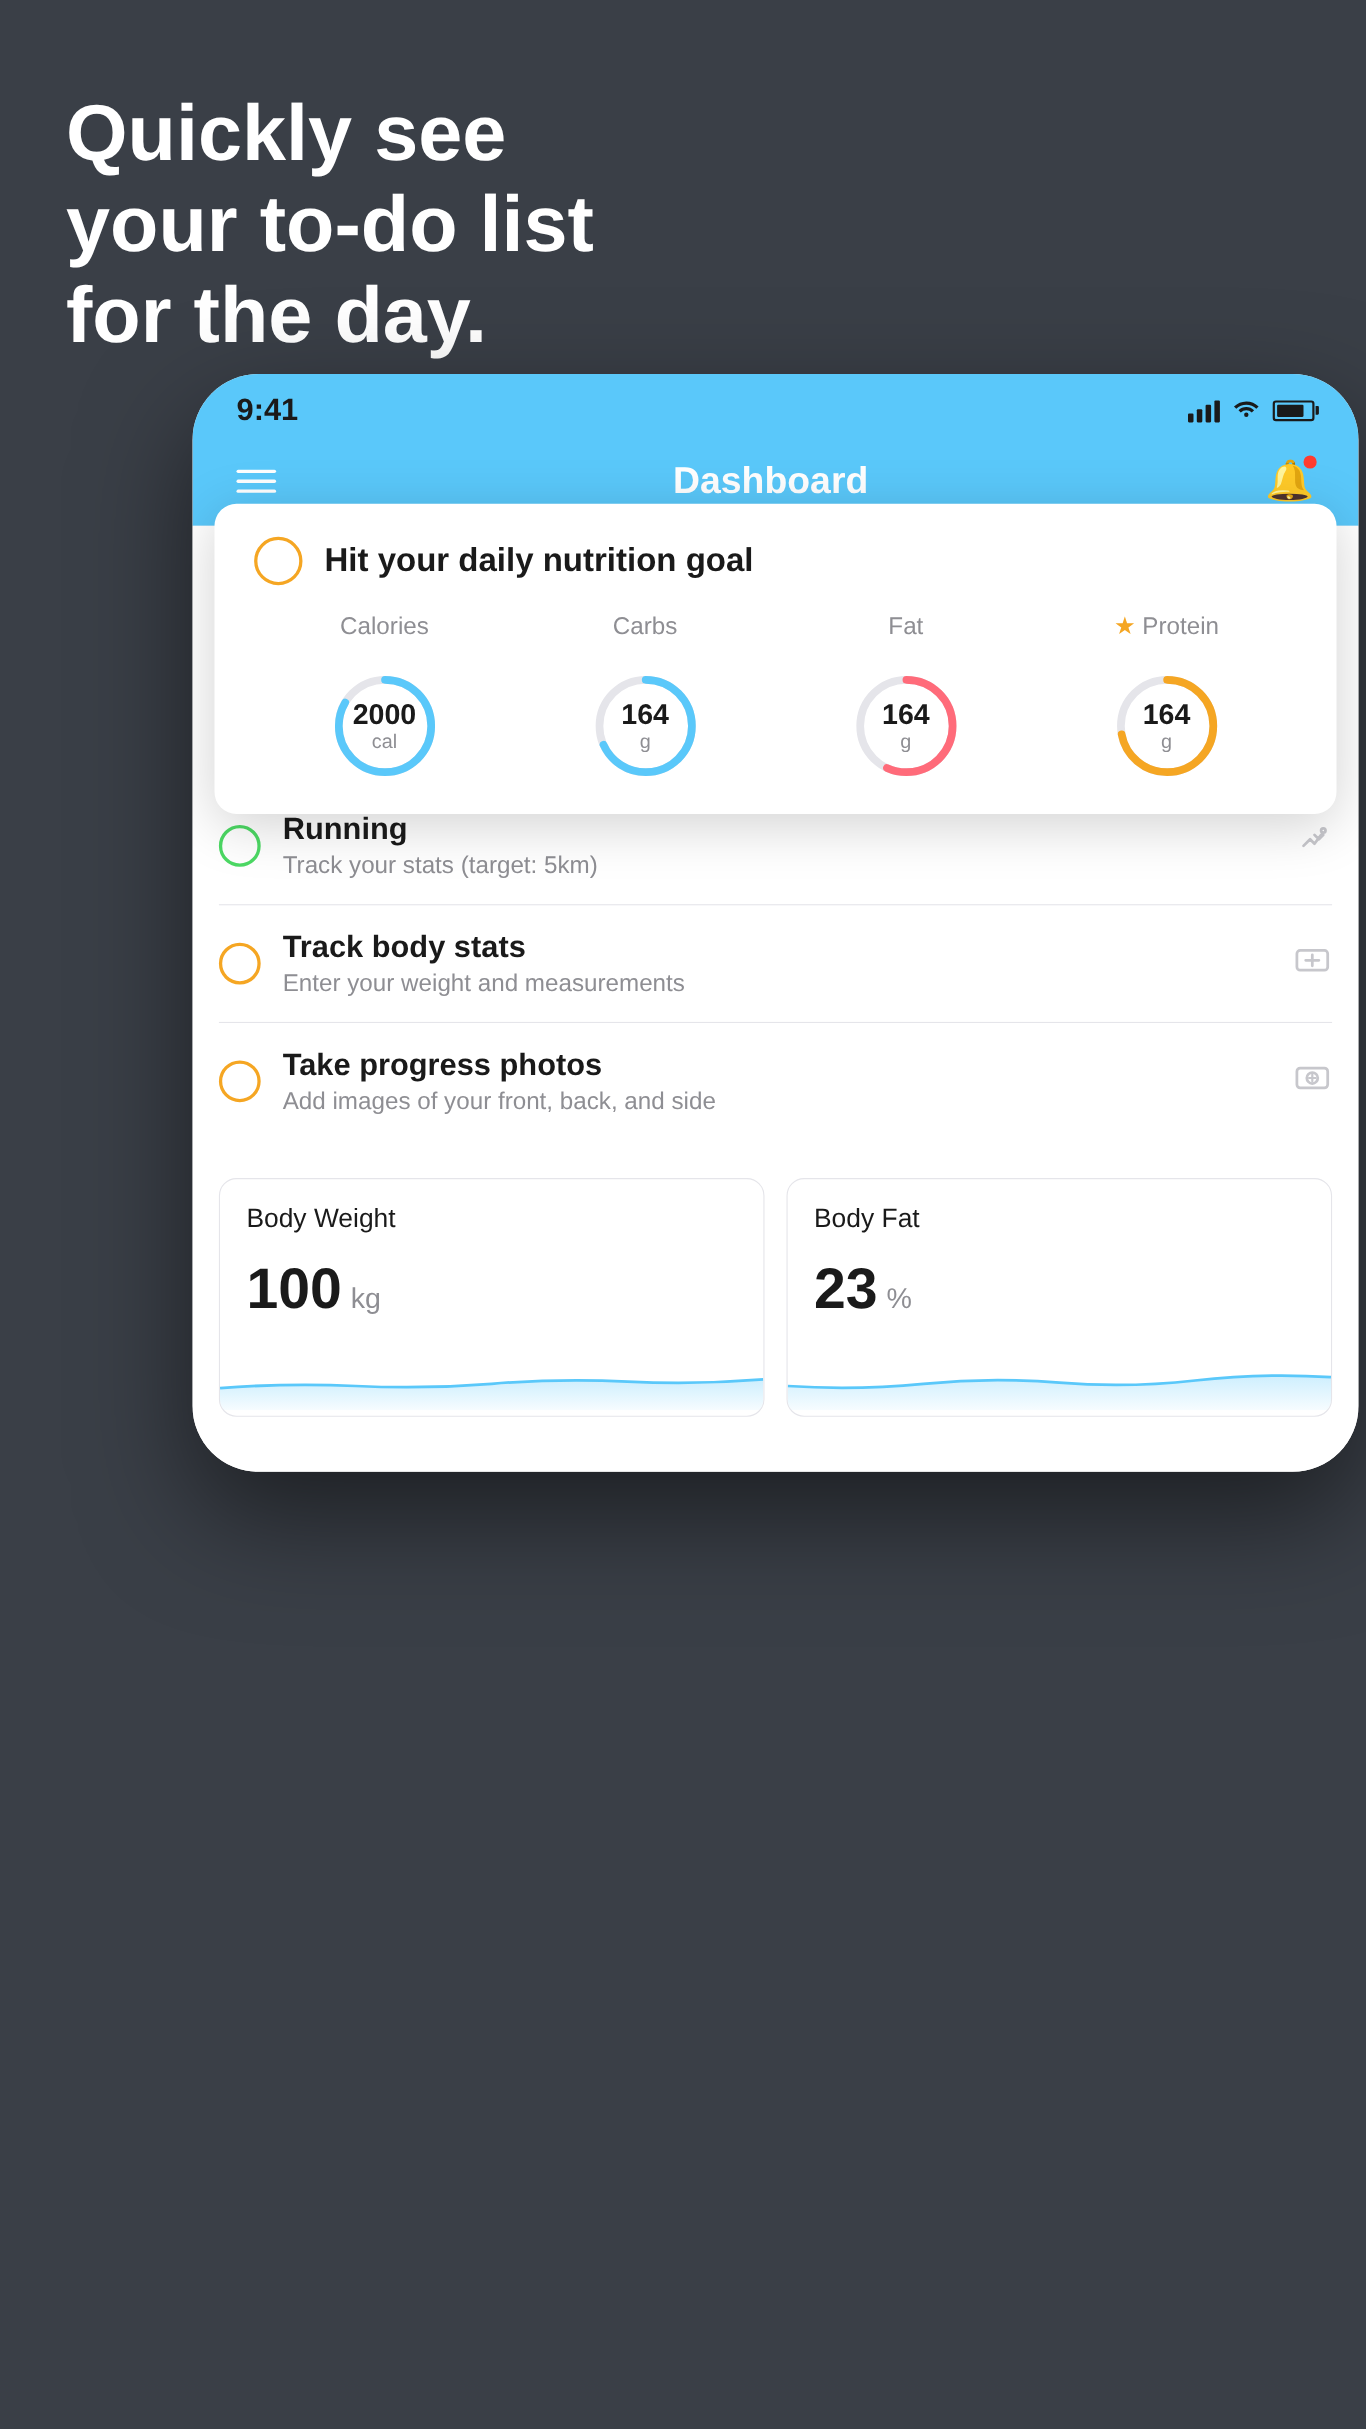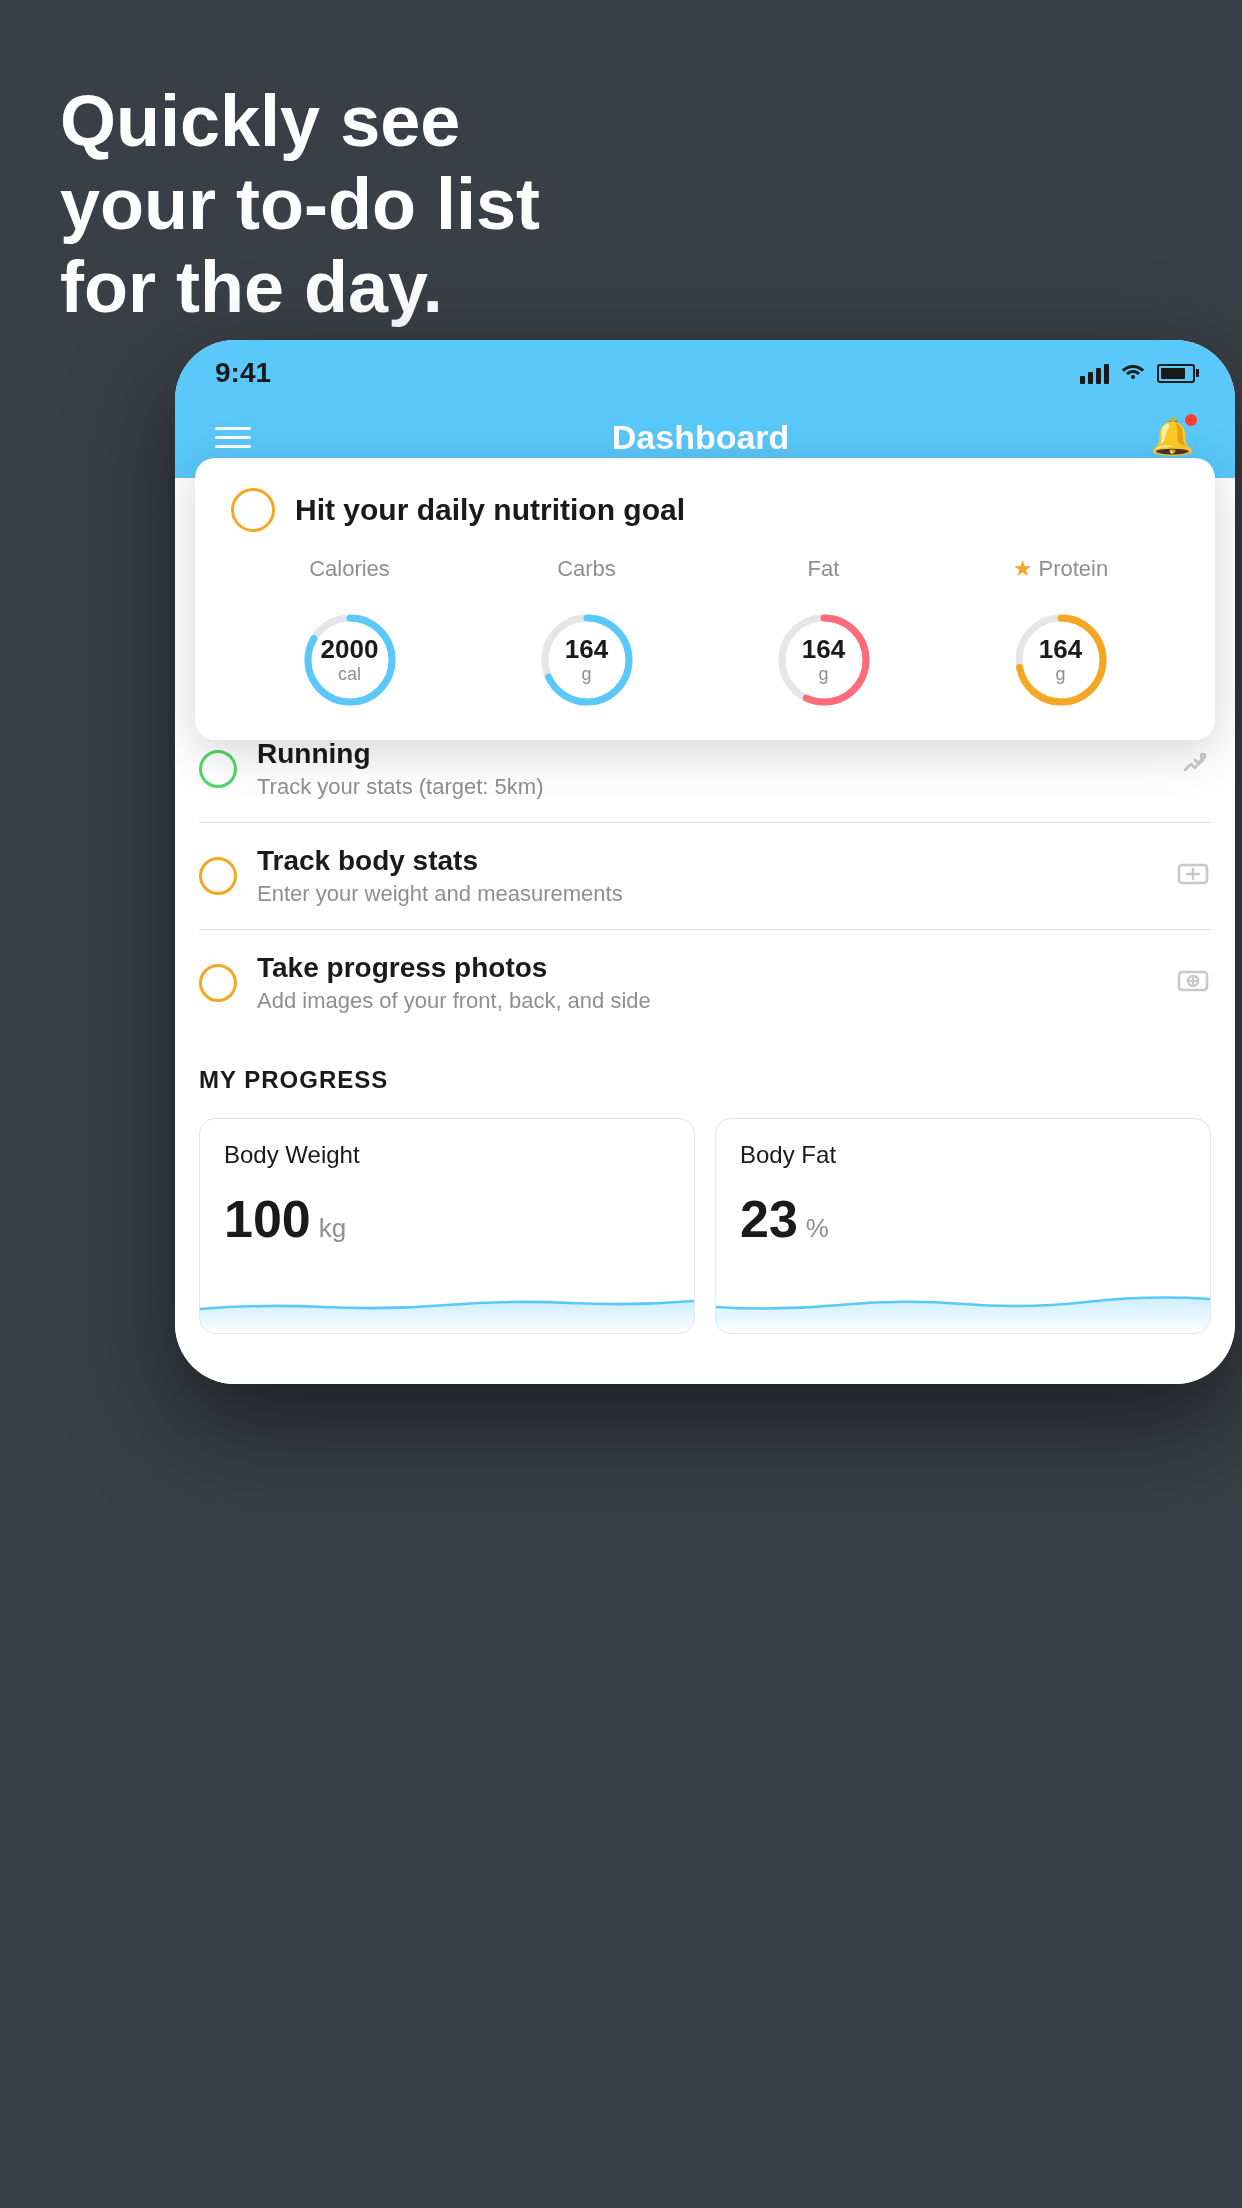--- a/index.html
+++ b/index.html
@@ -279,21 +279,21 @@
       font-size: 30px;
     }
 
     
     .progress-section {
       padding: 30px 0 20px;
     }
     .progress-grid {
       display: flex;
       gap: 20px;
-      margin-top: 24px;
+      margin-top: 5px;
     }
     .progress-card {
       flex: 1;
       background: #ffffff;
       border-radius: 16px;
       border: 1px solid #e5e5ea;
       padding: 22px 24px 0;
       overflow: hidden;
     }
     .progress-card-title {
@@ -480,21 +480,20 @@
           <svg width="36" height="28" viewBox="0 0 36 28" fill="none">
               <rect x="4" y="6" width="28" height="18" rx="3" stroke="#c7c7cc" stroke-width="2.5"></rect>
               <circle cx="18" cy="15" r="5" stroke="#c7c7cc" stroke-width="2.5"></circle>
               <path d="M18 12v6M15 15h6" stroke="#c7c7cc" stroke-width="2" stroke-linecap="round"></path>
             </svg>
         </span>
       </div>
     </div>
 
     <div class="progress-section">
-      <div class="section-title">MY PROGRESS</div>
       <div class="progress-grid">
 
         <div class="progress-card">
           <div class="progress-card-title">Body Weight</div>
           <div class="progress-value-row">
             <span class="progress-value">100</span>
             <span class="progress-unit">kg</span>
           </div>
           <svg class="wave-chart" viewBox="0 0 320 60" preserveAspectRatio="none">
             <defs>

